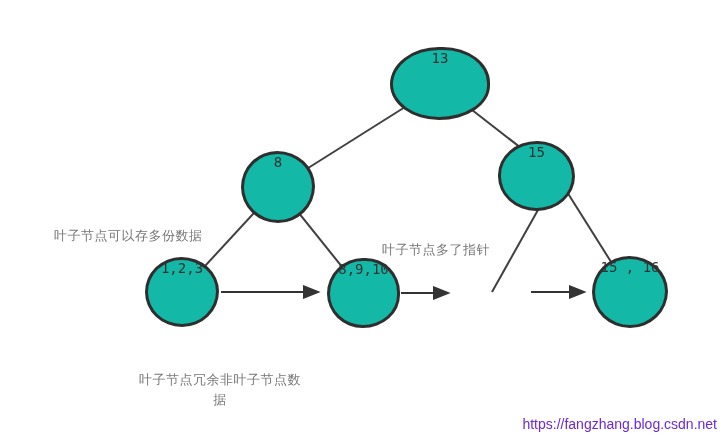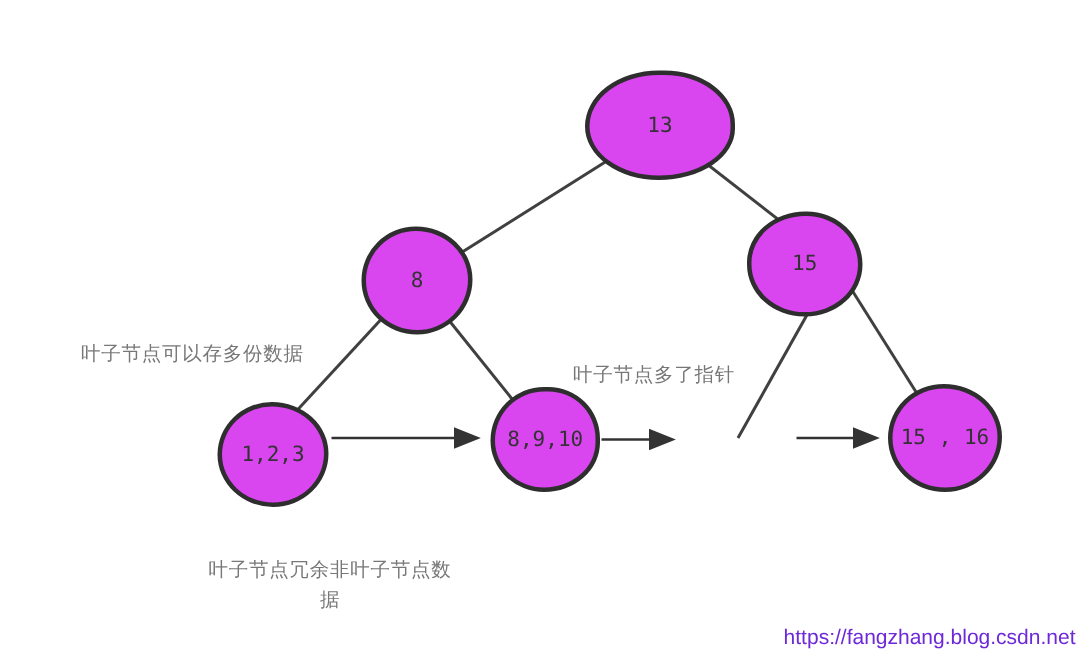--- a/index.html
+++ b/index.html
@@ -12,24 +12,23 @@
     overflow: hidden;
   }
   .edges-layer {
     position: absolute;
     left: 0; top: 0;
     width: 727px; height: 444px;
   }
   .tree-node {
     position: absolute;
     box-sizing: border-box;
-    background: #d946ef;
+    background: #14b8a6;
     border: 3px solid #2e2e2e;
     display: flex;
-    align-items: center;
     justify-content: center;
     font-family: "DejaVu Sans Mono", monospace;
     font-size: 14px;
     color: #333333;
     white-space: pre;
   }
   .r1 { border-radius: 50% 48% 52% 50% / 52% 50% 48% 50%; }
   .r2 { border-radius: 49% 51% 50% 50% / 50% 49% 51% 50%; }
   .r3 { border-radius: 51% 49% 50% 50% / 49% 51% 50% 50%; }
   .annotation {
@@ -77,21 +76,21 @@
   </div>
 
   <div class="tree-node r2" style="left:241px; top:151px; width:74px; height:72px;">
     <span>8</span>
   </div>
 
   <div class="tree-node r3" style="left:498px; top:141px; width:77px; height:70px;">
     <span>15</span>
   </div>
 
-  <div class="tree-node r2" style="left:145px; top:268px; width:74px; height:70px;">
+  <div class="tree-node r2" style="left:145px; top:257px; width:74px; height:70px;">
     <span>1,2,3</span>
   </div>
 
   <div class="tree-node r1" style="left:327px; top:258px; width:73px; height:70px;">
     <span>8,9,10</span>
   </div>
 
 
   <div class="tree-node r2" style="left:592px; top:256px; width:76px; height:72px;">
     <span>15 , 16</span>

